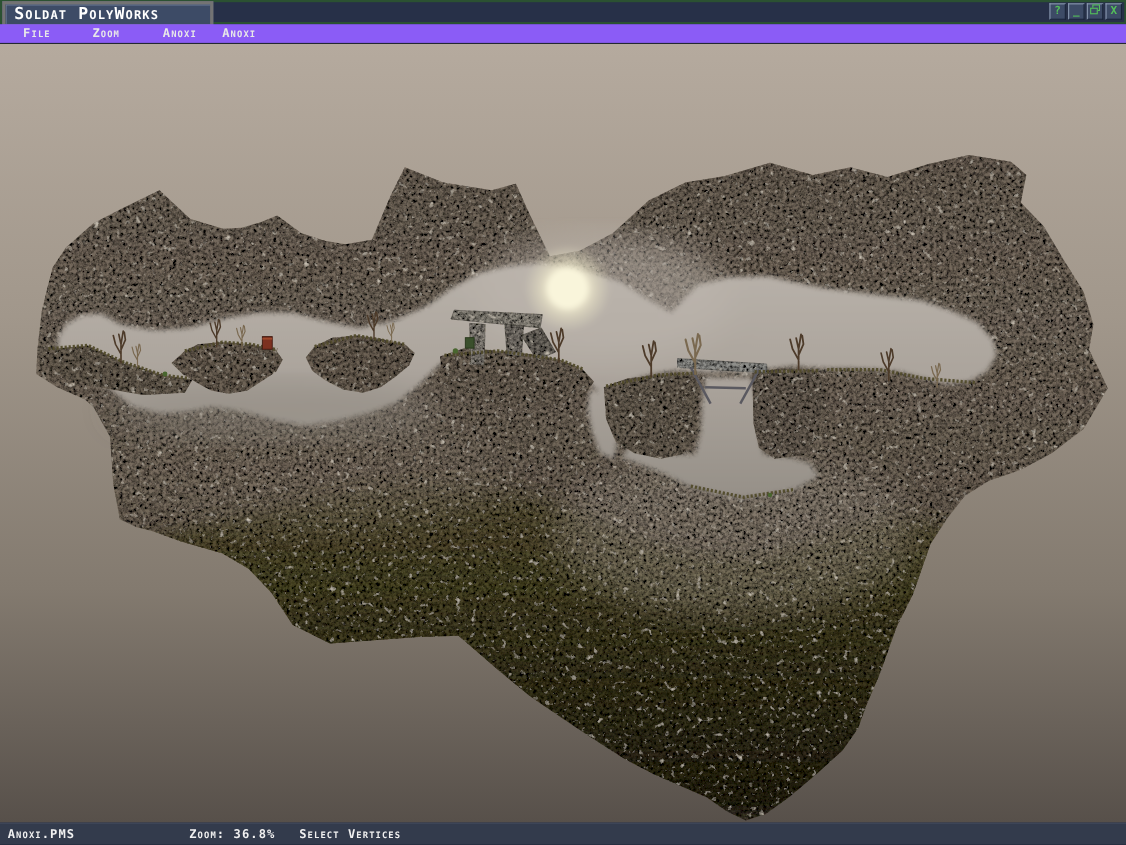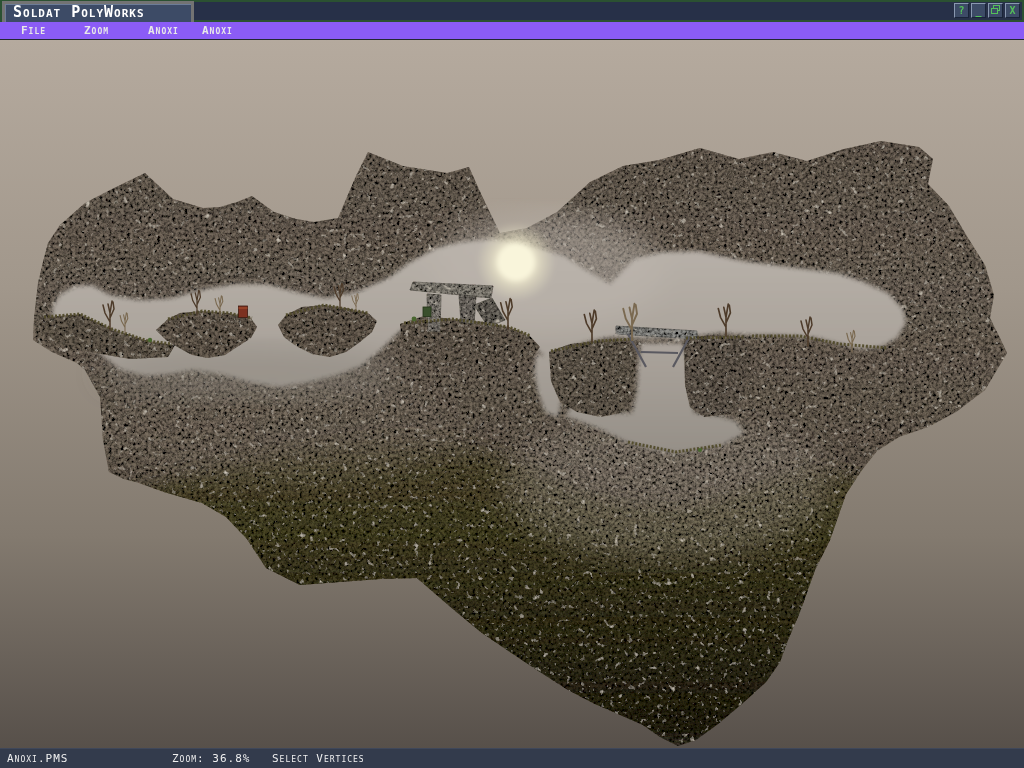--- a/index.html
+++ b/index.html
@@ -56,21 +56,21 @@
   .t1{stroke:#4d3b2a;}
   .t2{stroke:#7a6950;}
   .ruin-edge{stroke:rgba(58,54,48,.55);stroke-width:.7;}
 
   
   .statusbar{
     position:absolute;top:748px;left:0;width:1024px;height:20px;box-sizing:border-box;
     background:#333b4c;border-top:1px solid #3f4759;
   }
   .status-item{
-    position:absolute;font-size:11px;font-weight:normal;color:#f0f0f0;
+    position:absolute;font-size:11px;font-weight:bold;color:#f0f0f0;
     font-variant:small-caps;letter-spacing:1px;line-height:19px;white-space:nowrap;
   }
   #s-file{left:7px}#s-zoom{left:172px}#s-mode{left:272px}
 </style>
 </head>
 <body>
 
 <div class="window">
 
   <div class="titlebar">

